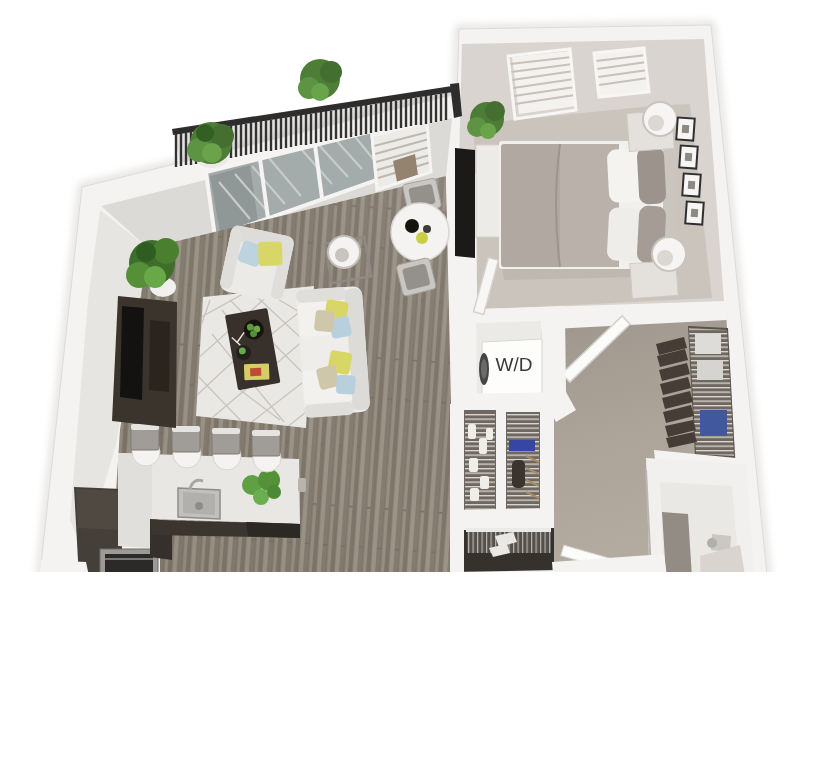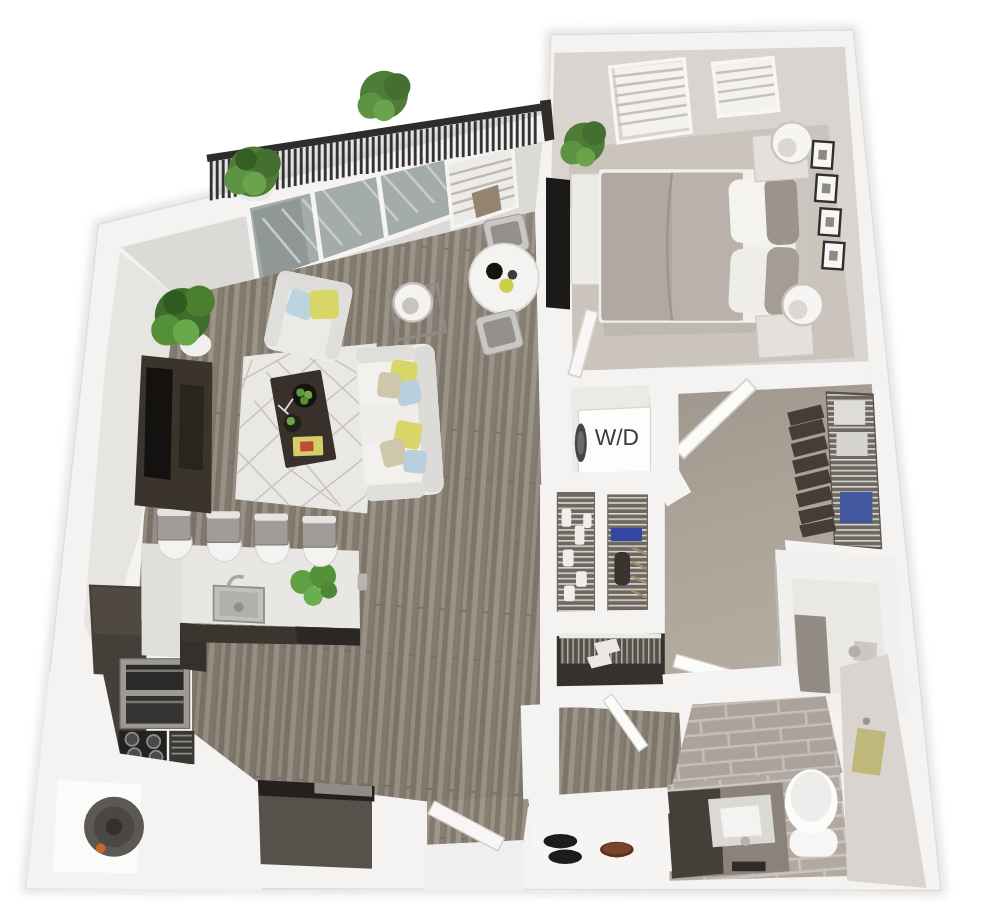--- a/index.html
+++ b/index.html
@@ -1,16 +1,16 @@
 <!DOCTYPE html>
 <html><head>
 <meta charset="utf-8">
 <style>
 html,body{margin:0;padding:0;background:#ffffff;font-family:"Liberation Sans",sans-serif;}
-#stage{position:relative;width:821px;height:767px;overflow:hidden;}
+#stage{position:relative;width:821px;height:572px;overflow:hidden;}
 </style>
 </head>
 <body>
 <div id="stage">
 <svg width="821" height="767" viewBox="0 0 821 767" xmlns="http://www.w3.org/2000/svg">
 <defs>
 <pattern id="wood" width="18" height="150" patternUnits="userSpaceOnUse" patternTransform="rotate(4)">
   <rect width="18" height="150" fill="#92897d"></rect>
   <rect x="0" width="5" height="150" fill="#887f73"></rect>
   <rect x="5" width="4" height="150" fill="#9b9285"></rect>

